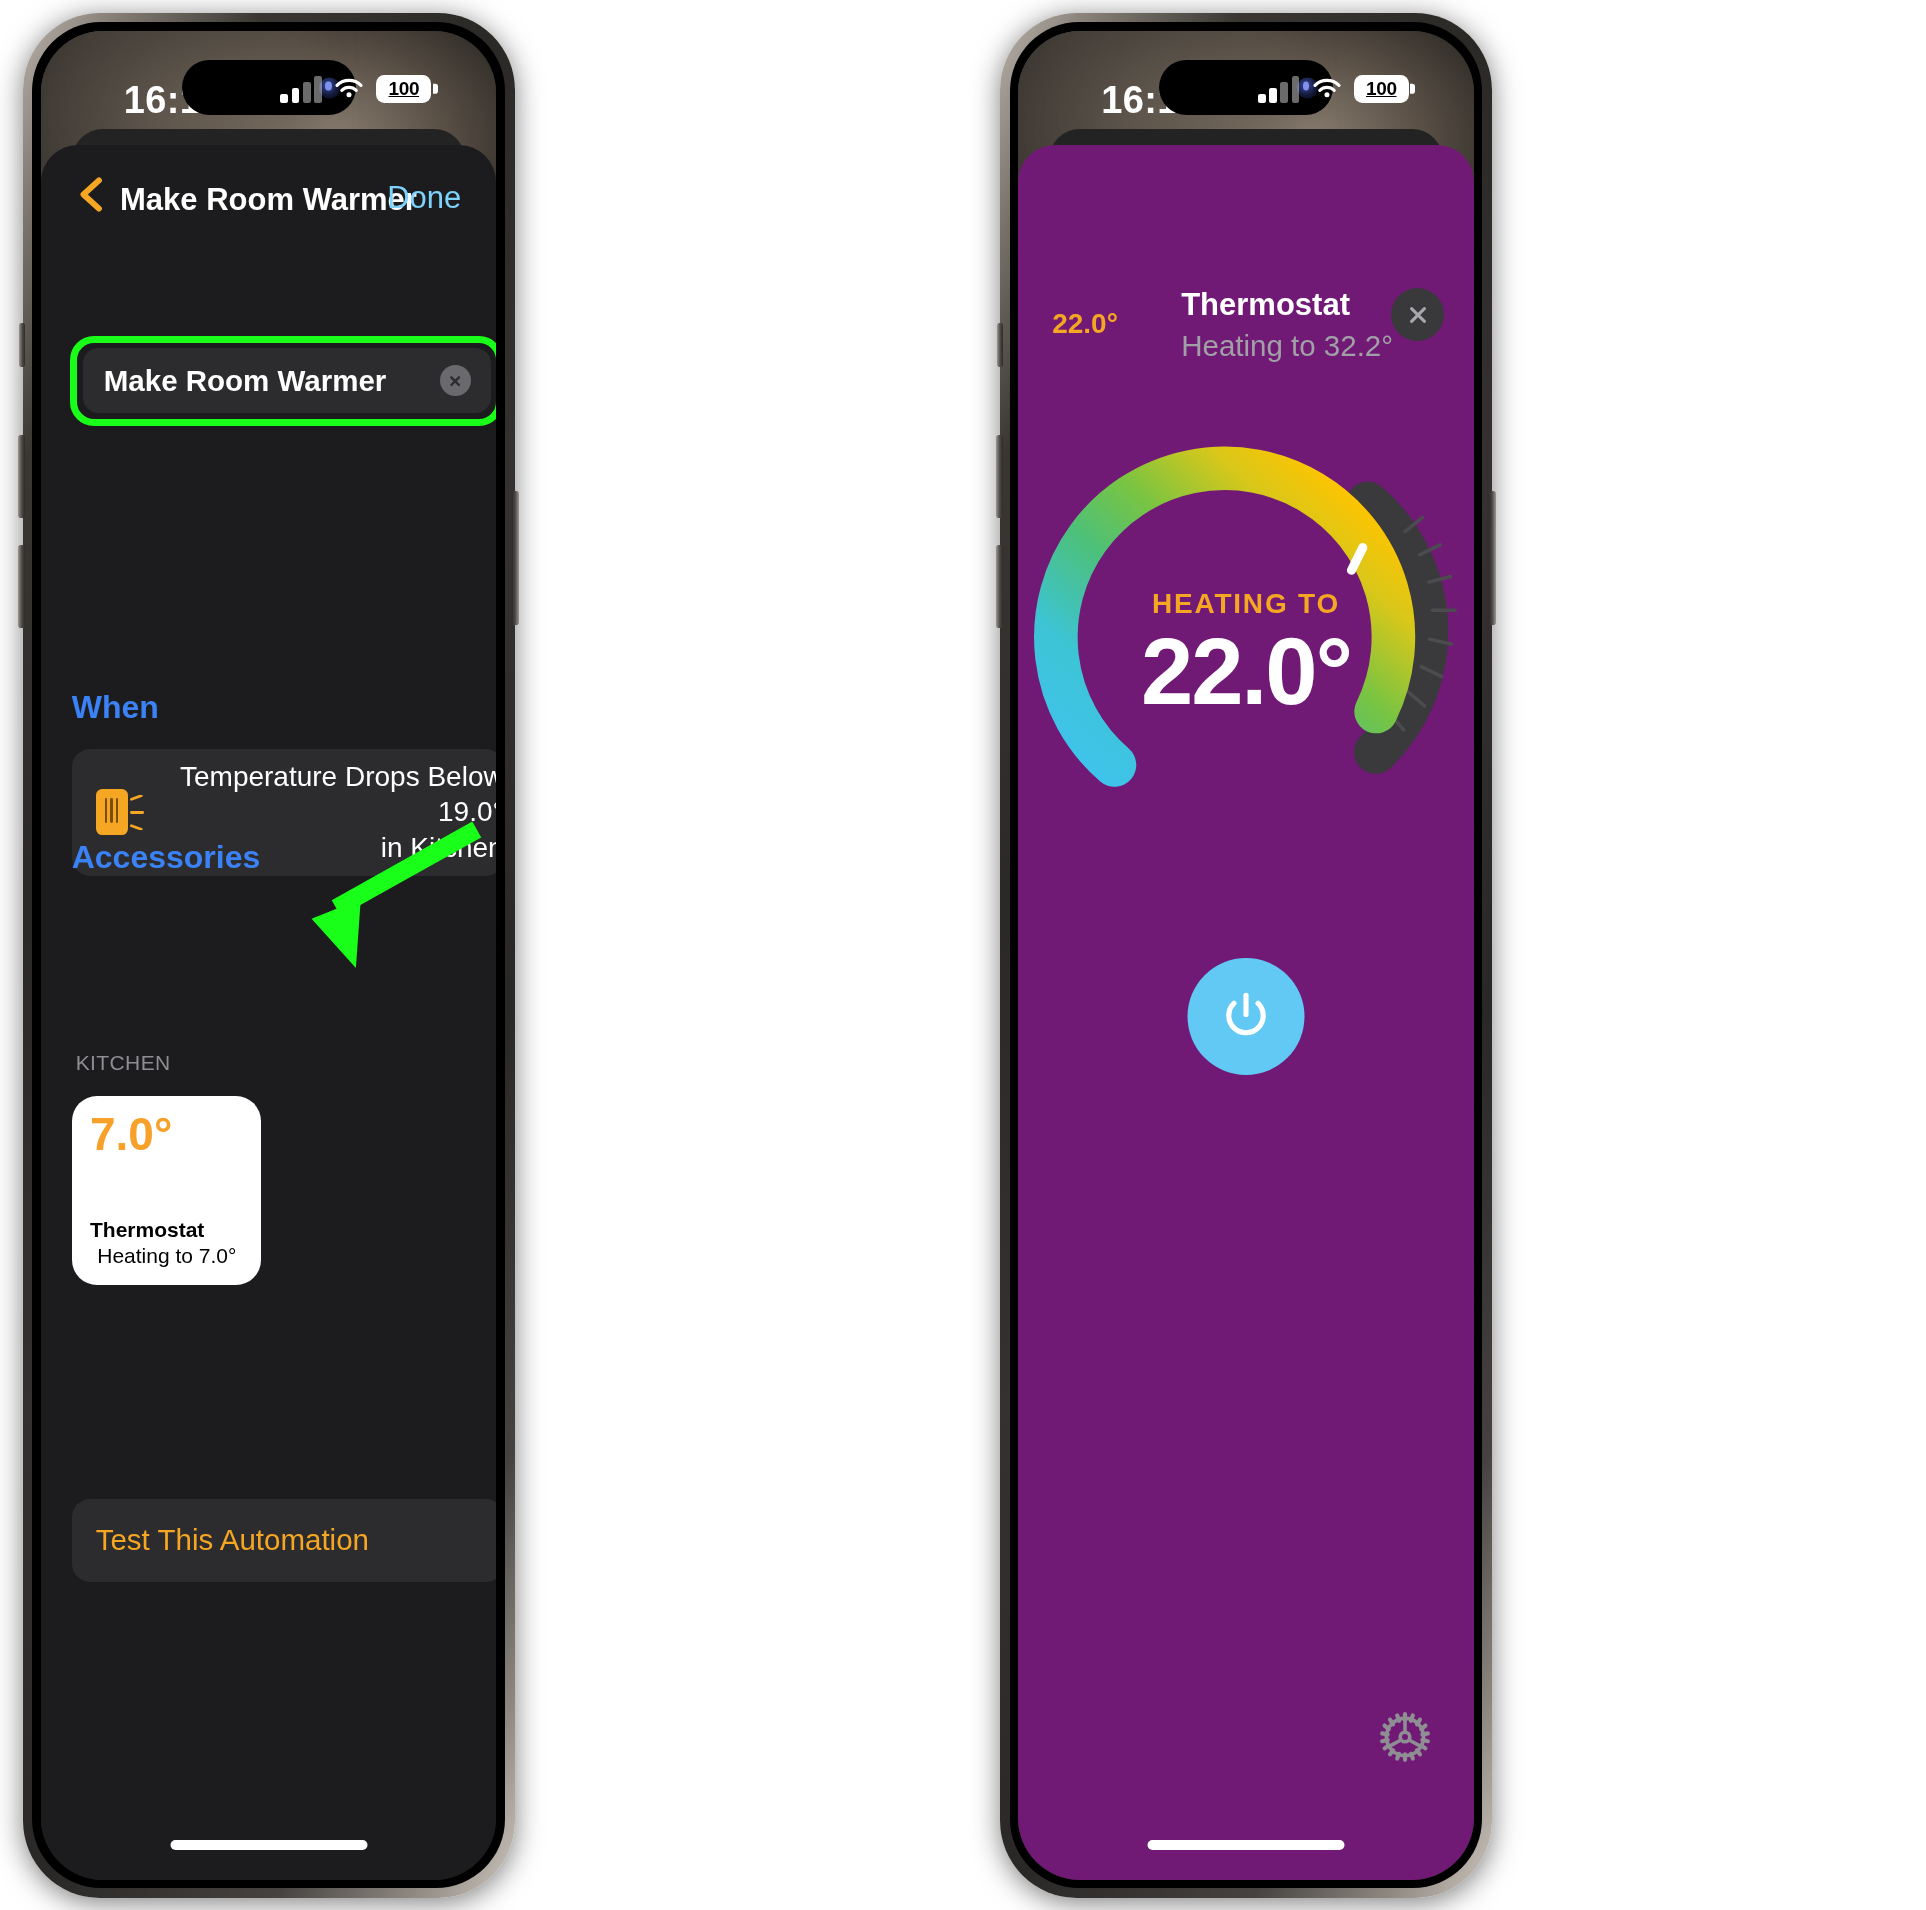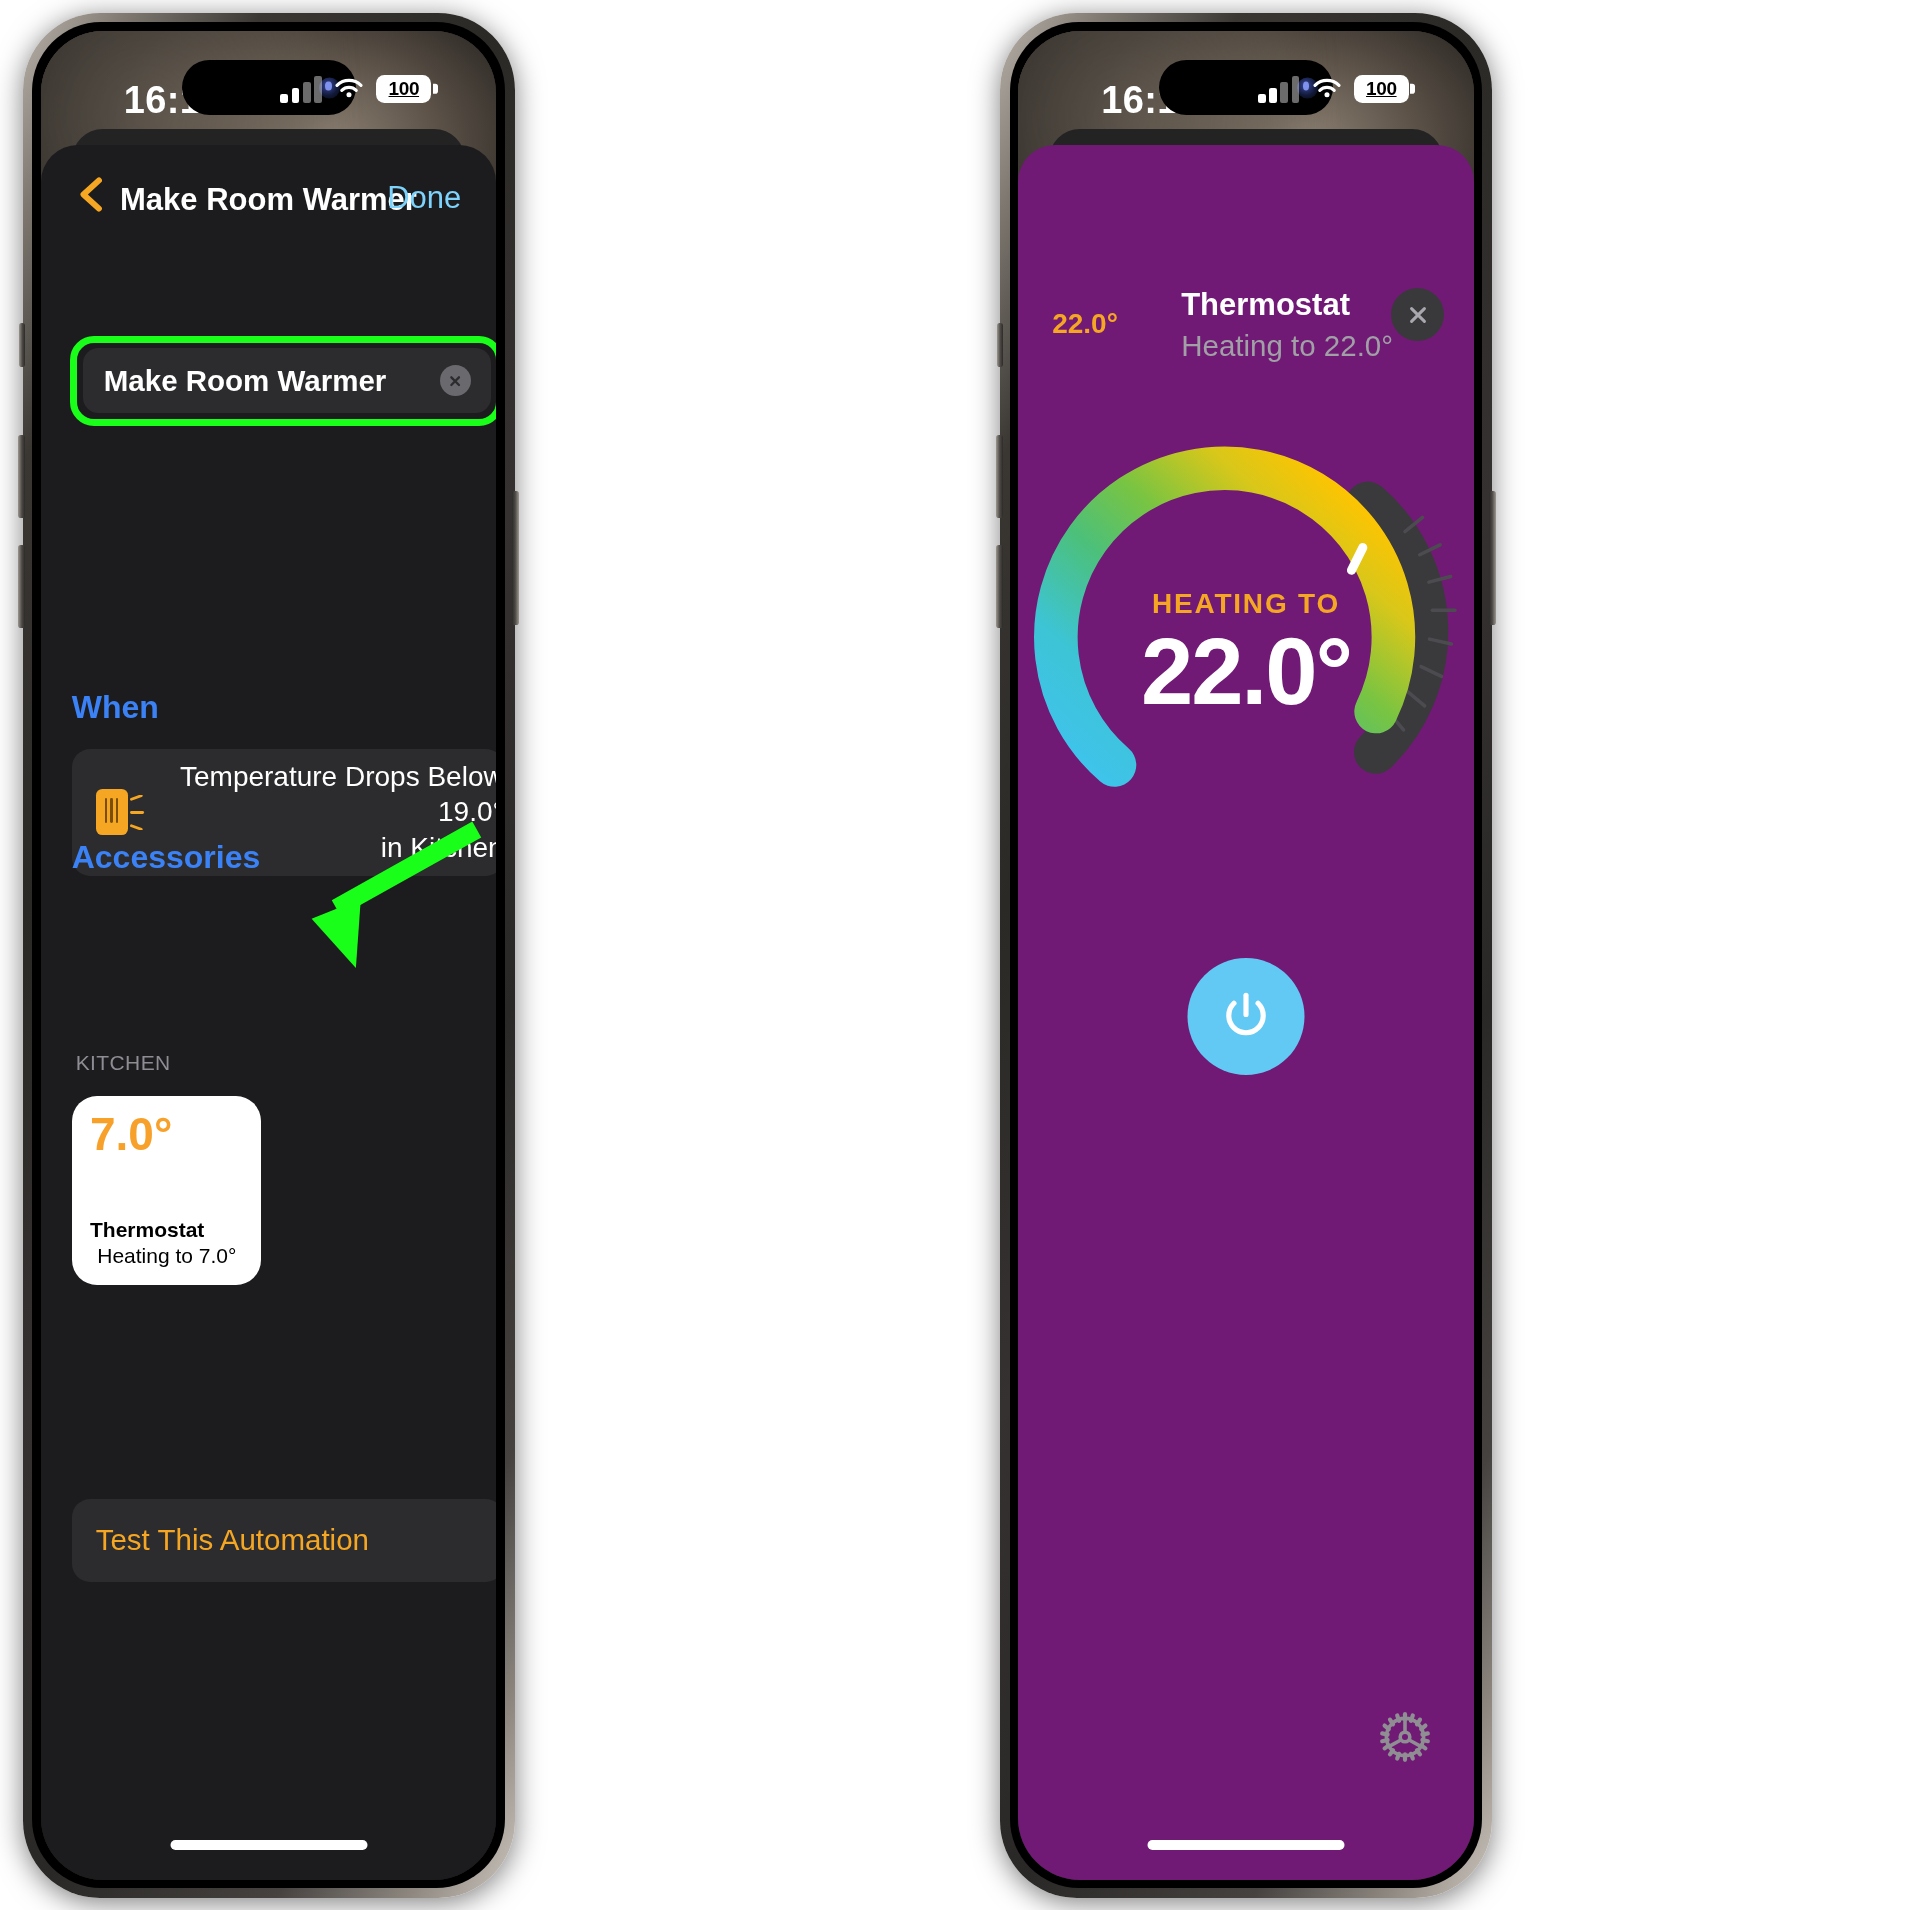--- a/index.html
+++ b/index.html
@@ -425,21 +425,21 @@
         </div>
       </div>
 
       <div class="sheet-back"></div>
 
       <div class="sheet sheet-dark">
 
         <div class="t-head">
           <div class="t-cur">22.0°</div>
           <div class="t-name">Thermostat</div>
-          <div class="t-sub">Heating to 22.0°</div>
+          <div class="t-sub">Heating to 32.2°</div>
           <div class="t-close">
             <svg viewBox="0 0 24 24" width="28" height="28">
               <path d="M6.5 6.5 L17.5 17.5 M17.5 6.5 L6.5 17.5" stroke="#a8a8ae" stroke-width="2.6" stroke-linecap="round"></path>
             </svg>
           </div>
         </div>
 
         <div class="dial-wrap">
           <svg viewBox="0 0 610 610" width="429" height="429">
             <defs>

